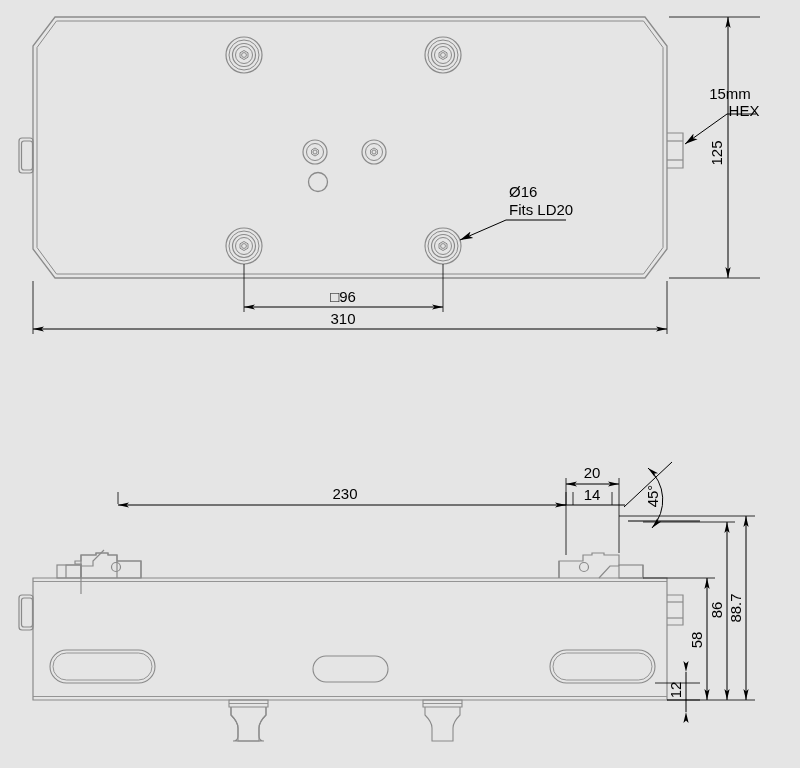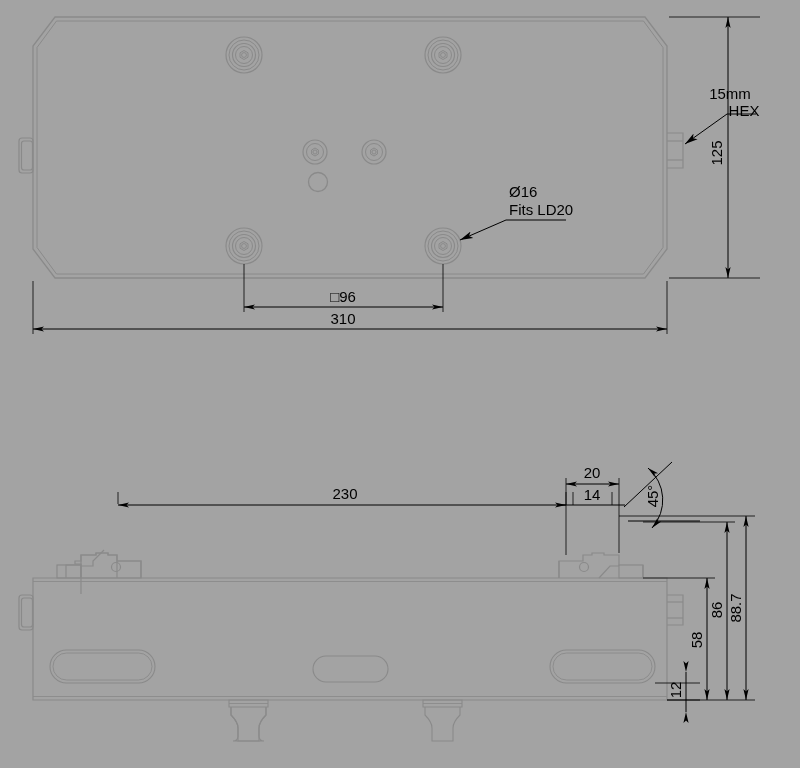--- a/index.html
+++ b/index.html
@@ -2,21 +2,21 @@
 <html><head>
 <meta charset="utf-8">
 <style>
   html,body{margin:0;padding:0;background:#ffffff;}
   body{
     width:800px;height:768px;
     font-family:"Liberation Sans", sans-serif;
     color:#000;
     overflow:hidden;
   }
-  #sheet{position:relative;width:800px;height:768px;background:#a3a3a3;}
+  #sheet{position:relative;width:800px;height:768px;background:#e5e5e5;}
   svg{display:block;}
   .dimtext{
     font-family:"Liberation Sans", sans-serif;
     font-size:15px;
     fill:#000;
   }
   .notetext{
     font-family:"Liberation Sans", sans-serif;
     font-size:15px;
     fill:#000;

